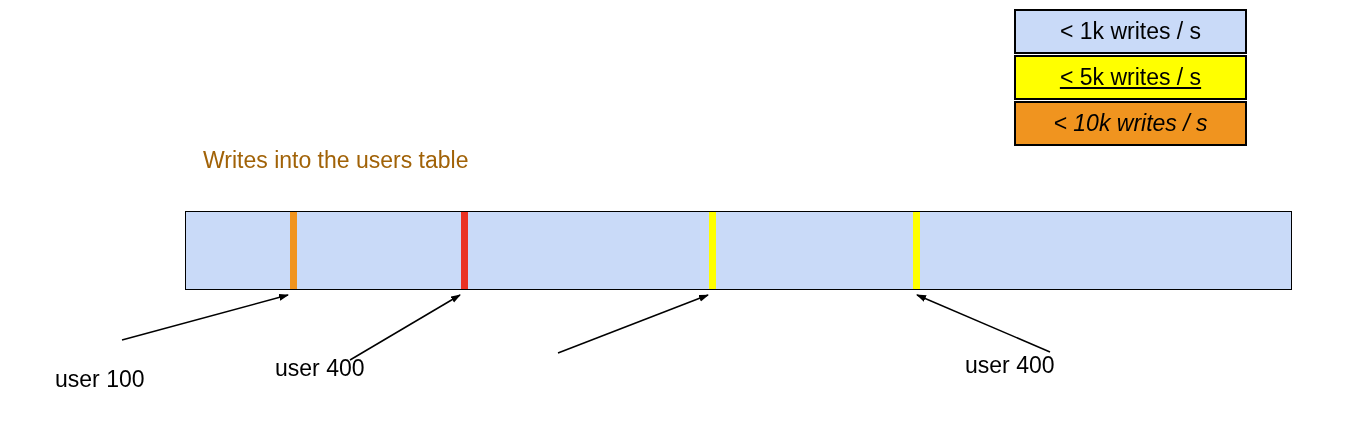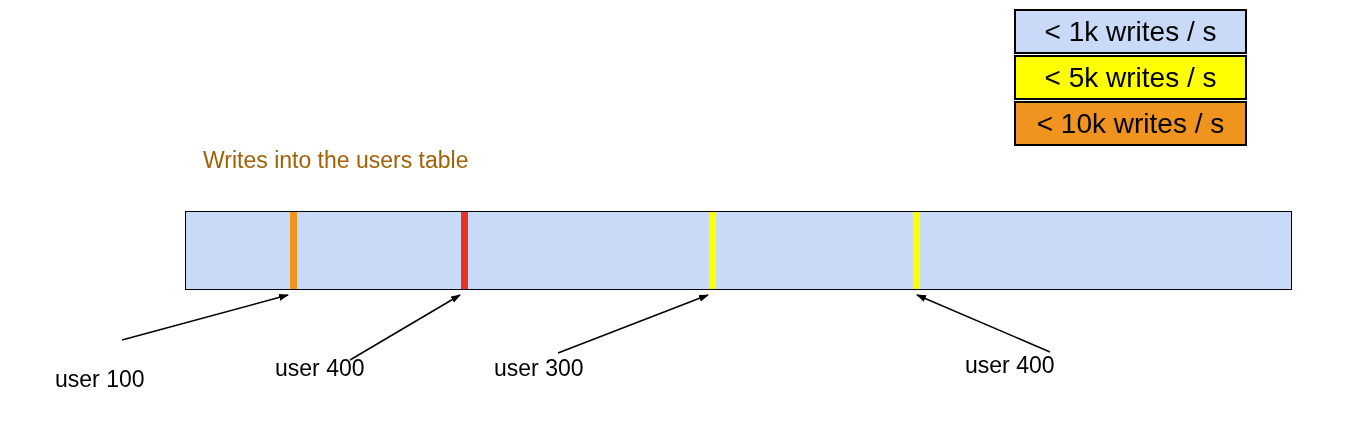--- a/index.html
+++ b/index.html
@@ -32,21 +32,21 @@
     display: flex;
     flex-direction: column;
     gap: 1px;
   }
   .legend-item {
     height: 45px;
     border: 2px solid #000000;
     display: flex;
     align-items: center;
     justify-content: center;
-    font-size: 28px;
+    font-size: 23px;
     white-space: nowrap;
     text-align: right;
   }
 
   .users-bar {
     position: absolute;
     left: 185px;
     top: 211px;
     width: 1107px;
     height: 79px;
@@ -83,24 +83,24 @@
 <body>
 
 <div class="canvas">
 
   <div class="diagram-title">Writes into the users table</div>
 
   <div class="legend">
     <div class="legend-item" style="background-color: rgb(201, 218, 248);">
       <span>&lt; 1k writes / s</span>
     </div>
-    <div class="legend-item" style="background-color: rgb(255, 255, 0);">
+    <div class="legend-item" style="background-color: rgb(255, 255, 0); text-decoration: underline;">
       <span>&lt; 5k writes / s</span>
     </div>
-    <div class="legend-item" style="background-color: rgb(240, 148, 31);">
+    <div class="legend-item" style="background-color: rgb(240, 148, 31); font-style: italic;">
       <span>&lt; 10k writes / s</span>
     </div>
   </div>
 
   <div class="users-bar" style="background-color: rgb(201, 218, 248);">
     <div class="stripe" style="background-color: rgb(240, 148, 31); left: 9.4%;"></div>
     <div class="stripe" style="background-color: rgb(234, 50, 35); left: 24.9%;"></div>
     <div class="stripe" style="background-color: rgb(255, 255, 0); left: 47.3%;"></div>
     <div class="stripe" style="background-color: rgb(255, 255, 0); left: 65.8%;"></div>
   </div>
@@ -112,16 +112,15 @@
       </marker>
     </defs>
     <line x1="122" y1="340" x2="288" y2="295" stroke="#000" stroke-width="1.5" marker-end="url(#ah)"></line>
     <line x1="350" y1="360" x2="460" y2="295" stroke="#000" stroke-width="1.5" marker-end="url(#ah)"></line>
     <line x1="558" y1="353" x2="708" y2="295" stroke="#000" stroke-width="1.5" marker-end="url(#ah)"></line>
     <line x1="1050" y1="352" x2="917" y2="295" stroke="#000" stroke-width="1.5" marker-end="url(#ah)"></line>
   </svg>
 
   <div class="user-label u100">user 100</div>
   <div class="user-label u200">user 400</div>
-  <div class="user-label u300">user 300</div>
   <div class="user-label u400">user 400</div>
 
 </div>
 
 </body></html>

